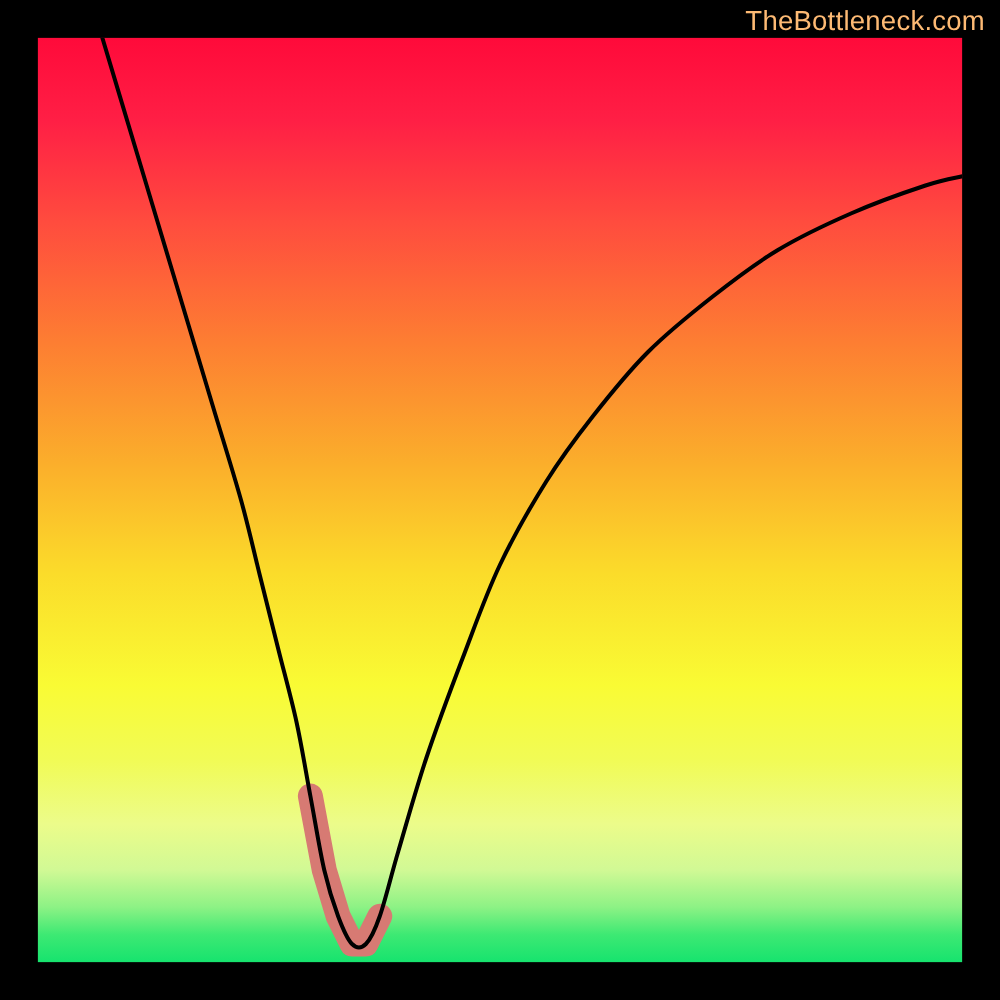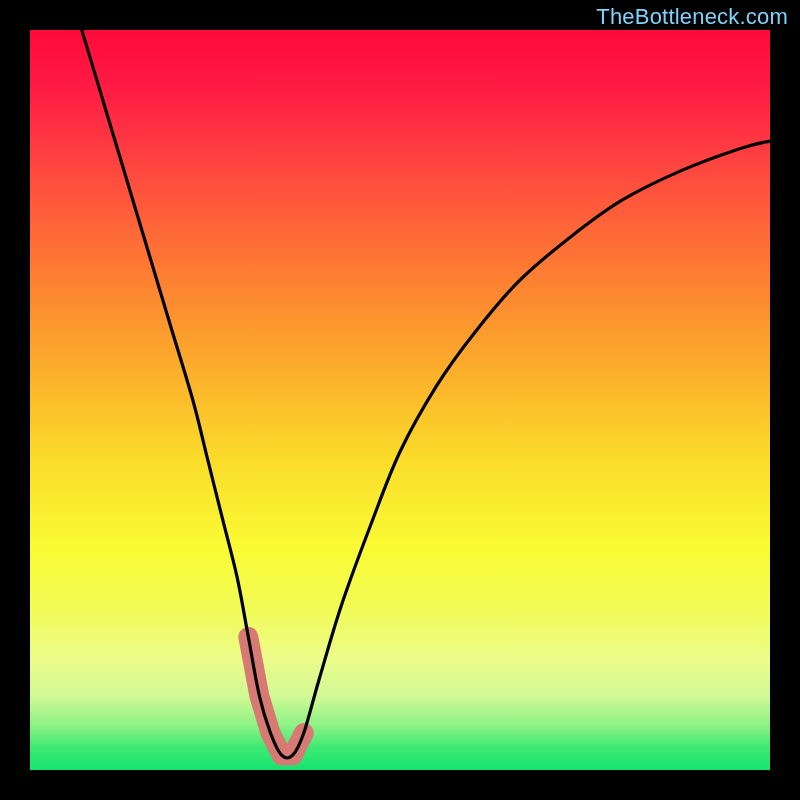--- a/index.html
+++ b/index.html
@@ -26,21 +26,21 @@
     overflow: hidden;
   }
   .gradient {
     position: absolute;
     left: 0; top: 0; right: 0; bottom: 0;
   }
   .watermark {
     position: absolute;
     top: 4px;
     right: 12px;
-    color: #7dd3fc;
+    color: #fdba74;
     font-size: 22px;
     font-weight: 500;
     letter-spacing: 0.2px;
   }
   svg.curve {
     position: absolute;
     left: 0; top: 0;
     width: 740px;
     height: 740px;
   }

